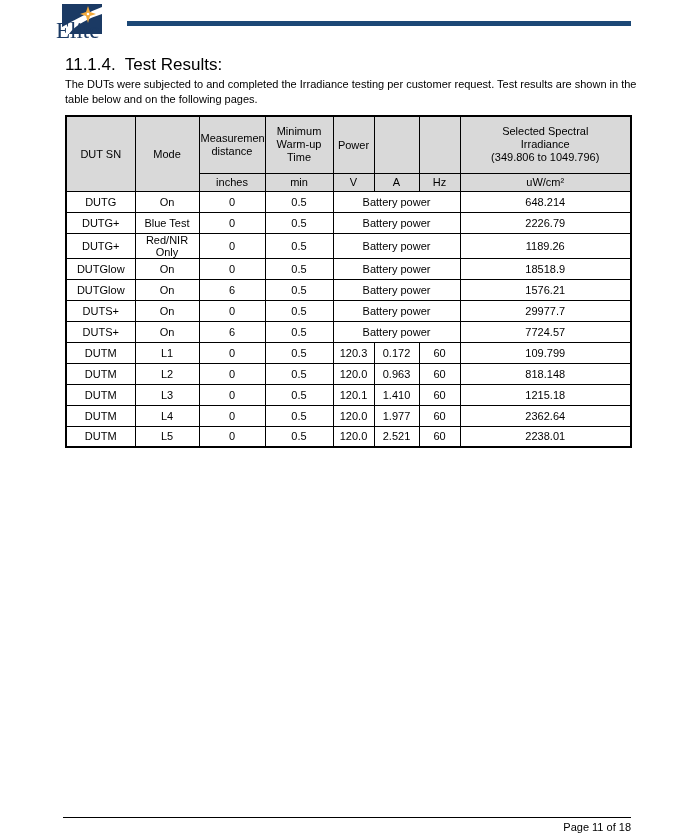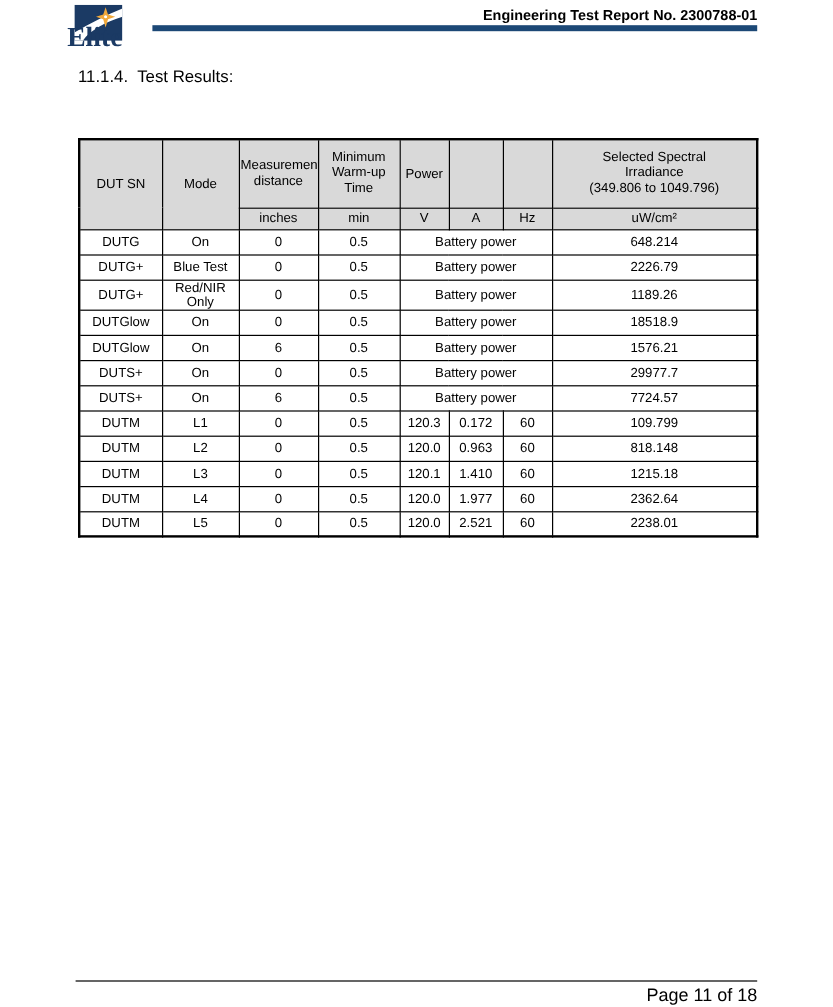--- a/index.html
+++ b/index.html
@@ -11,35 +11,35 @@
     background: #ffffff;
     font-family: "Liberation Sans", sans-serif;
     color: #000;
     overflow: hidden;
   }
   
   .logo-square { position: absolute; left: 62px; top: 4px; }
   .logo-wordmark {
     position: absolute; left: 56px; top: 19px;
     font-family: "Liberation Serif", serif;
-    font-weight: bold; font-size: 23px; line-height: 24px;
+    font-weight: normal; font-size: 23px; line-height: 24px;
     color: #1b3a64; letter-spacing: 0px;
   }
   .report-title {
     position: absolute; top: 6px; right: 63px;
     font-size: 12px; font-weight: bold; white-space: nowrap;
   }
   .header-rule {
     position: absolute; left: 127px; top: 21px;
     width: 504px; height: 5px; background: #1c4876;
   }
   
   .section-heading {
     position: absolute; left: 65px; top: 55px;
-    font-size: 14px; white-space: pre-wrap;
+    font-size: 17px; white-space: pre-wrap;
   }
   .intro-paragraph {
     position: absolute; left: 65px; top: 77px;
     width: 574px; font-size: 11px; line-height: 15px;
   }
   
   .results-table-wrap { position: absolute; left: 65px; top: 115px; }
   table.results-table {
     border-collapse: collapse; table-layout: fixed;
     width: 565px; font-size: 11px;
@@ -54,42 +54,42 @@
   tr.hdr-row2 { height: 18px; }
   table.results-table tbody tr { height: 21px; }
   .pre { white-space: pre-line; line-height: 13px; }
   
   .footer-rule {
     position: absolute; left: 63px; top: 817px;
     width: 568px; height: 1px; background: #000;
   }
   .page-number {
     position: absolute; right: 63px; top: 821px;
-    font-size: 15px; white-space: nowrap;
+    font-size: 11px; white-space: nowrap;
   }
 </style>
 </head>
 <body>
 
 <div class="page">
 
   <div class="logo-square">
     <svg width="40" height="30" viewBox="0 0 40 30" aria-hidden="true">
       <rect x="0" y="0" width="40" height="30" fill="#1b3a64"></rect>
       <path d="M0,30 L0,23 C14,15 27,8 40,3 L40,10 C27,14 13,21 7,30 Z" fill="#ffffff"></path>
       <path d="M26,2 L28,8 L34,10 L28,12 L26,19 L24,12 L18,10 L24,8 Z" fill="#f2a93b"></path>
       <circle cx="26" cy="10" r="1.3" fill="#ffffff"></circle>
     </svg>
   </div>
   <div class="logo-wordmark">Elite</div>
 
-  <div class="report-title">Engineering Test Report No. 2300788-01</div>
   <div class="header-rule"></div>
 
   <div class="section-heading">11.1.4.  Test Results:</div>
+  <div class="intro-paragraph">The DUTs were subjected to and completed the Irradiance testing per customer request. Test results are shown in the table below and on the following pages.</div>
 
   <div class="results-table-wrap">
     <table class="results-table">
       <colgroup>
         <col style="width:69px">
           <col style="width:64px">
           <col style="width:66px">
           <col style="width:68px">
         <col style="width:41px">
           <col style="width:45px">

